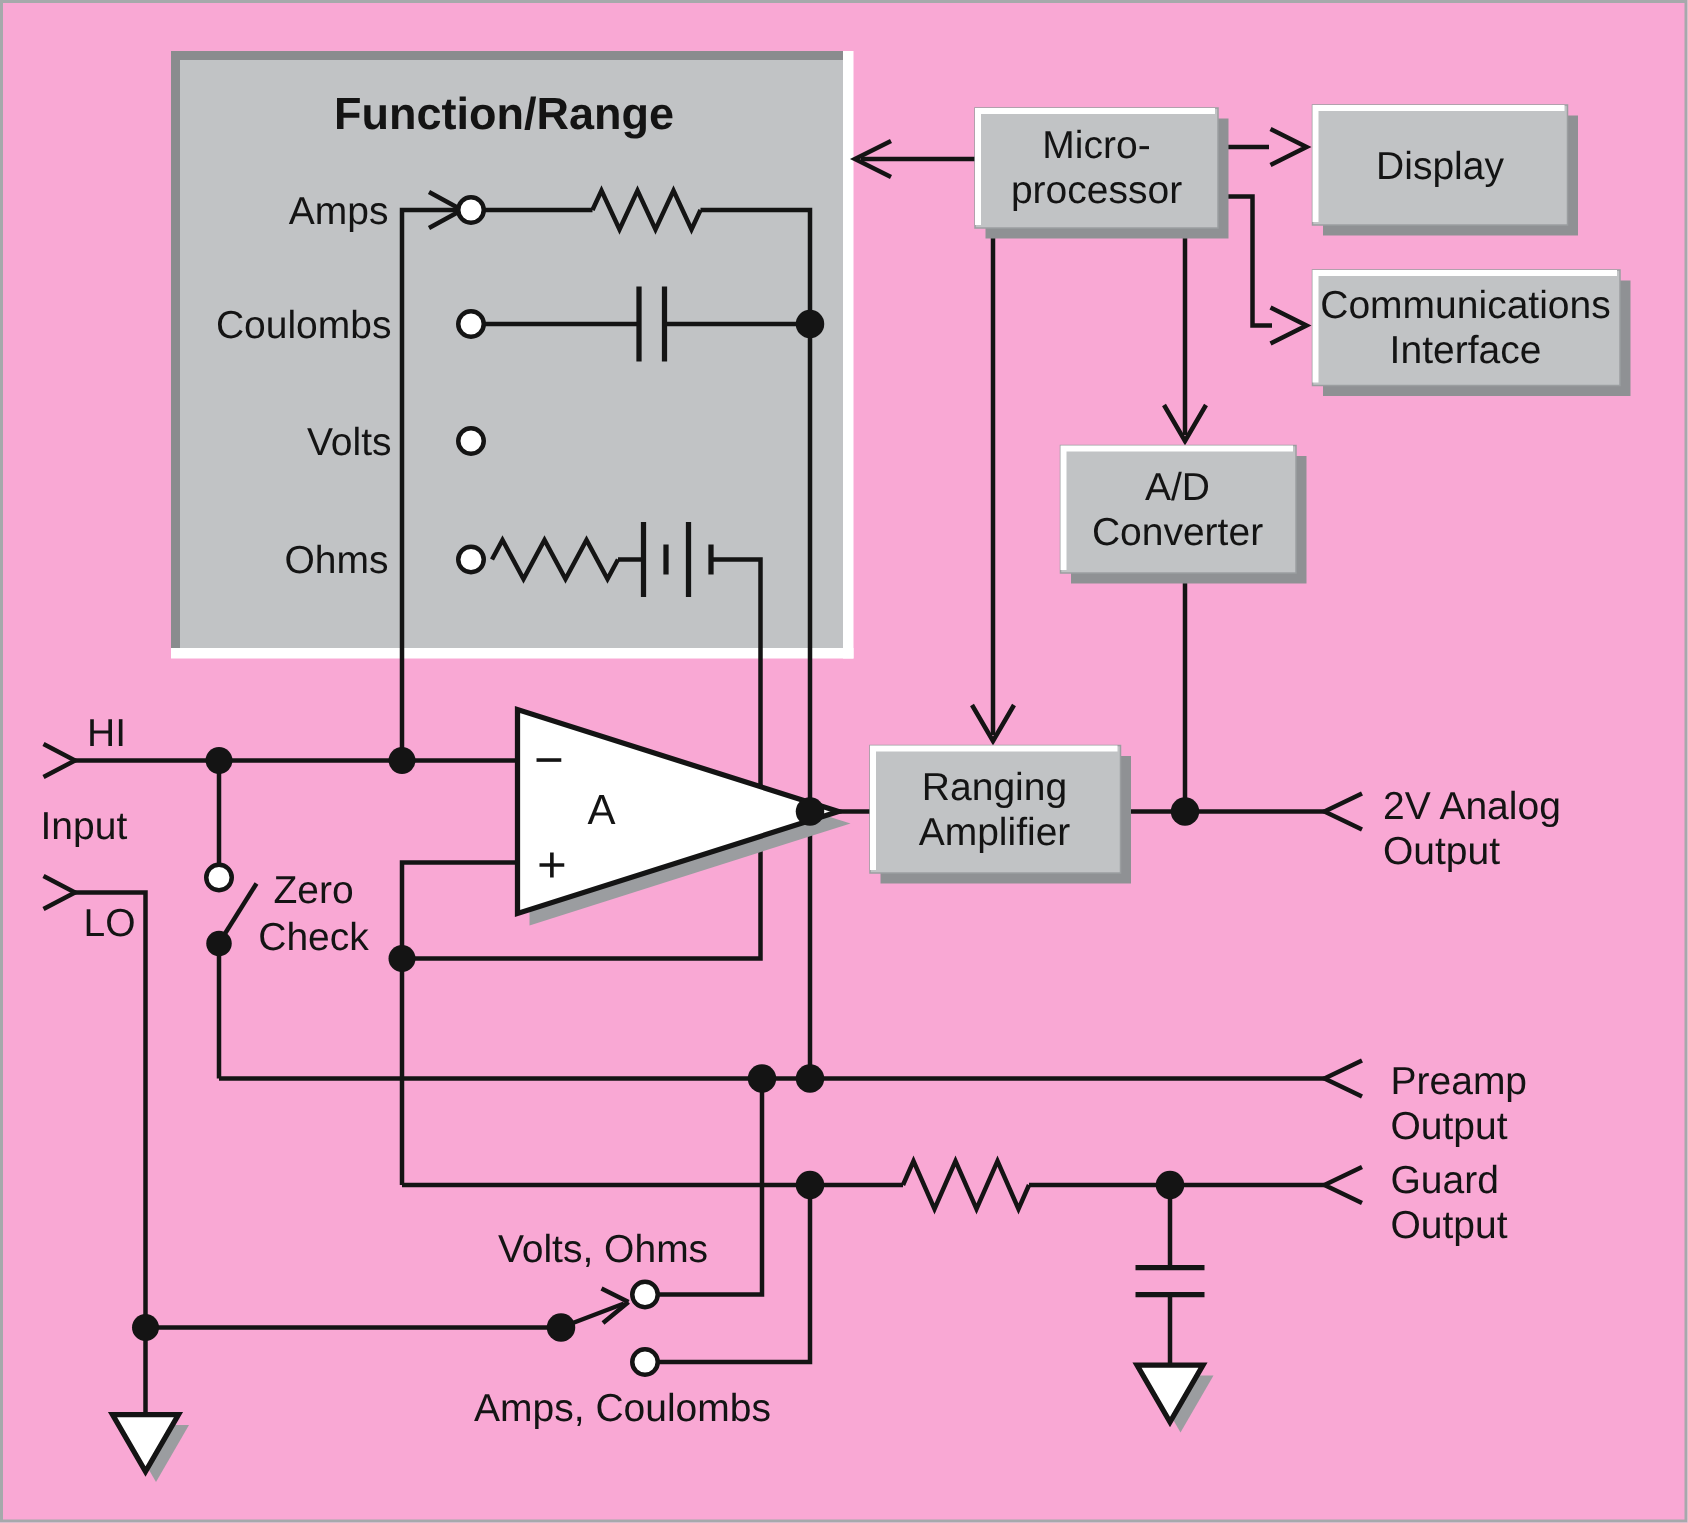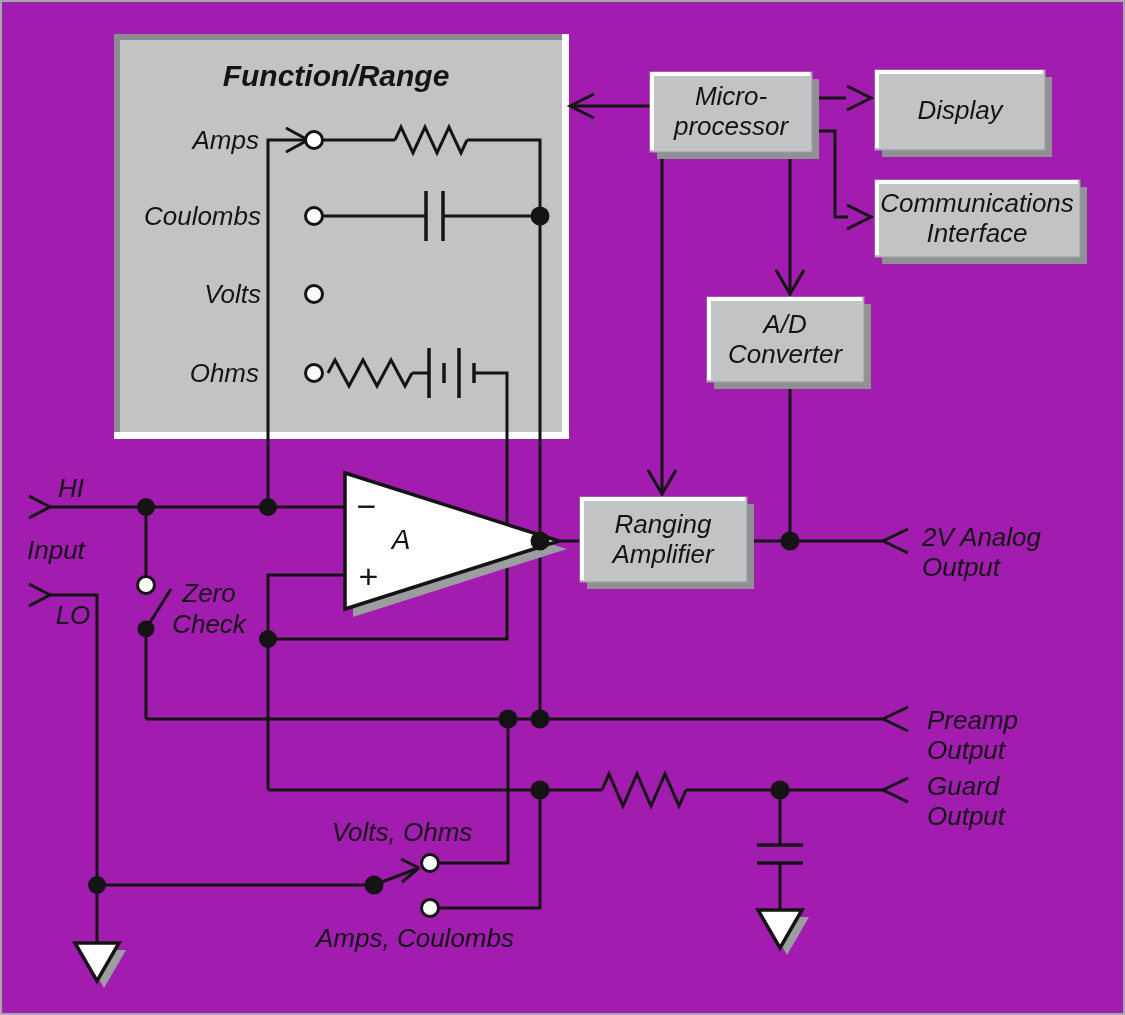--- a/index.html
+++ b/index.html
@@ -1,23 +1,22 @@
 <!DOCTYPE html>
 <html><head>
 <meta charset="utf-8">
 <style>
   html,body { margin:0; padding:0; background:#dcdcdc; }
   #screen {
     width:1125px; height:1015px;
-    background:#a21caf;
+    background:#f9a8d4;
     border:2px solid #a6a9ab;
     box-sizing:border-box;
     position:relative;
     font-family:"Liberation Sans","DejaVu Sans",sans-serif;
-    font-style:italic;
   }
   svg { display:block; }
   .wire   { stroke:#141414; stroke-width:3; fill:none; }
   .wire2  { stroke:#141414; stroke-width:3.5; fill:none; }
   .dot    { fill:#141414; stroke:none; }
   .contact{ fill:#ffffff; stroke:#141414; stroke-width:3; }
   .boxfill{ fill:#c1c3c5; }
   .boxshadow { fill:#8f9194; }
   .bevel-light { stroke:#ffffff; stroke-width:4; fill:none; }
   .fr-dark   { stroke:#8a8c8e; stroke-width:6; fill:none; }

